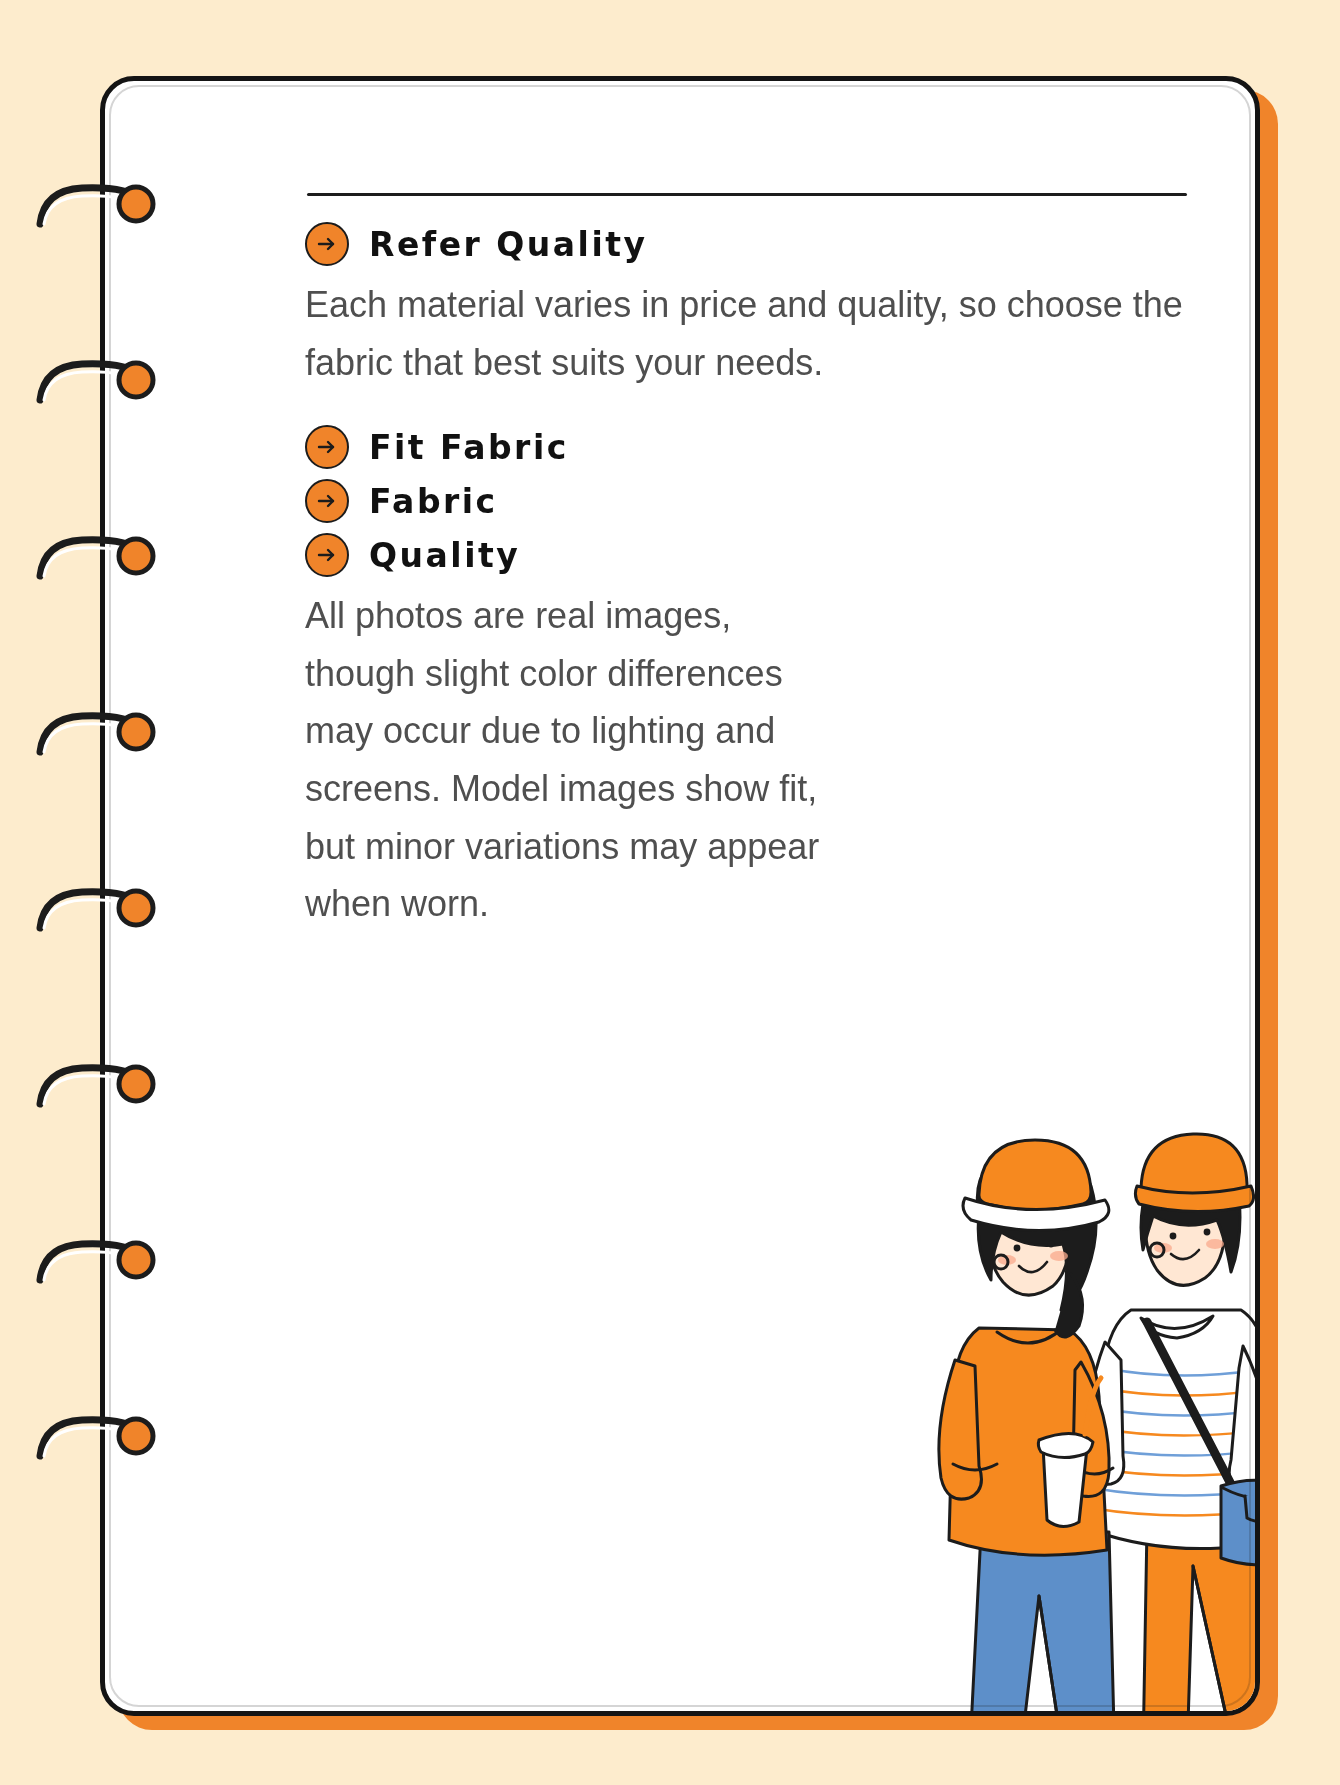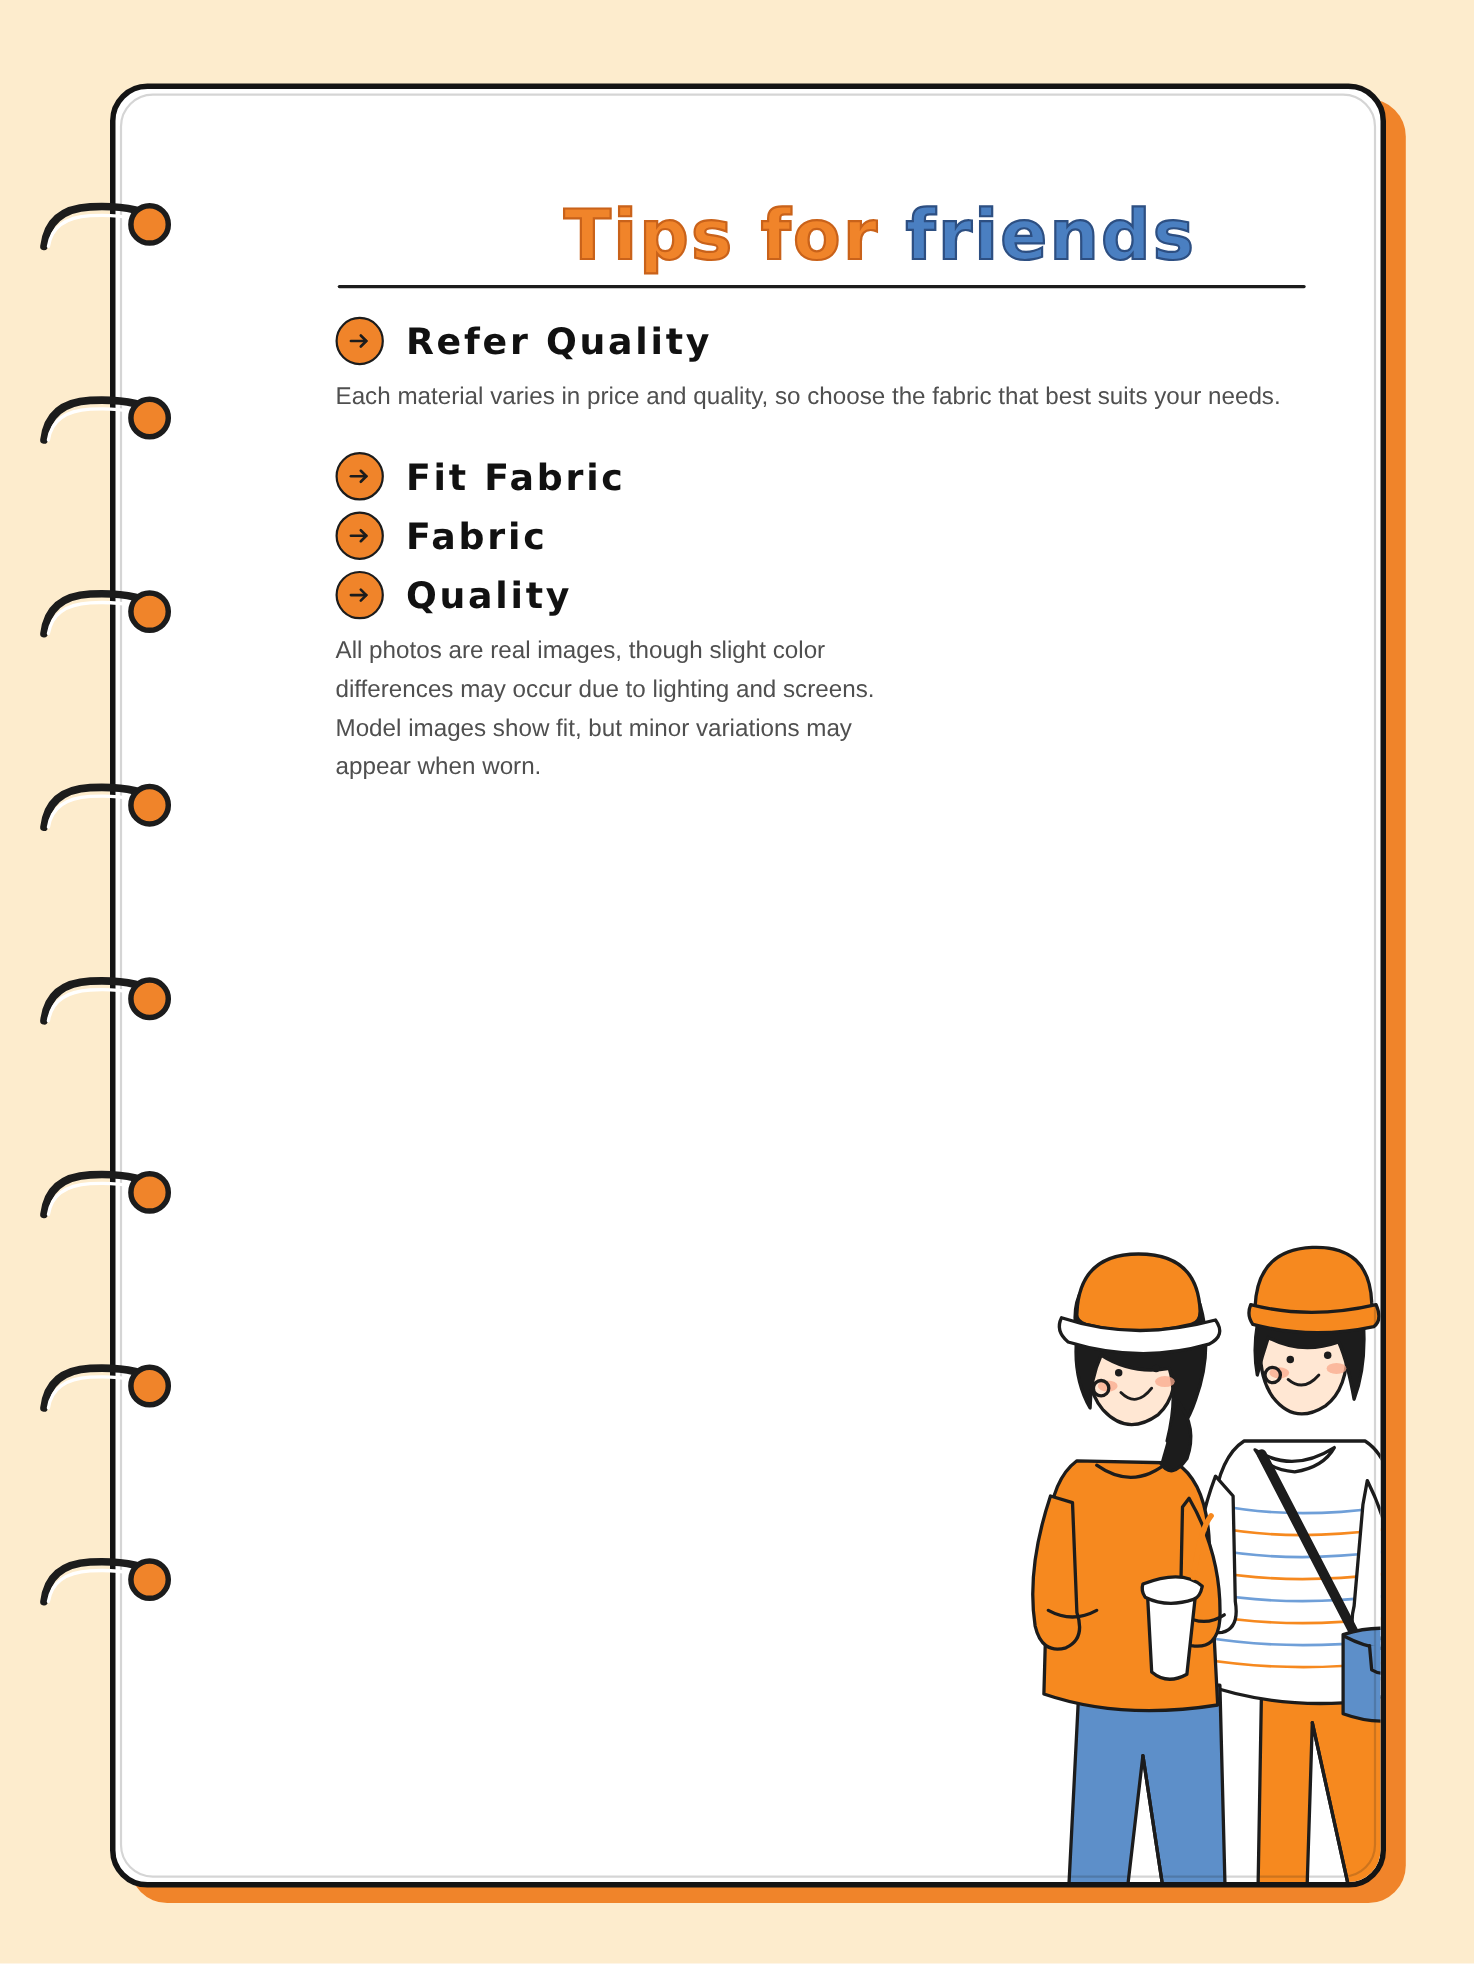--- a/index.html
+++ b/index.html
@@ -128,21 +128,21 @@
   .heading-text {
     font-family: "DejaVu Sans", sans-serif;
     font-size: 33px;
     font-weight: bold;
     color: #111111;
     letter-spacing: 2.5px;
   }
 
   .para {
     font-family: "Liberation Sans", sans-serif;
-    font-size: 22px;
+    font-size: 36px;
     line-height: 1.6;
     color: #4f4f4f;
     margin: 0 0 34px 0;
     max-width: 880px;
   }
   .para.narrow {
     max-width: 540px;
     margin-bottom: 0;
   }
 
@@ -161,25 +161,20 @@
 <body>
 
 <div id="page">
 
   <div class="card-shadow"></div>
 
   <div class="card">
 
     <div class="content">
 
-      <div class="title">
-        <span class="t-orange">Tips</span>
-        <span class="t-orange">for</span>
-        <span class="t-blue">friends</span>
-      </div>
 
       <div class="title-rule"></div>
 
       <div class="section">
         <div class="heading-row">
           <span class="arrow-badge">
             <svg width="24" height="24" viewBox="0 0 24 24" fill="none" stroke="#1c1c1c" stroke-width="2.4" stroke-linecap="round" stroke-linejoin="round">
               <line x1="4" y1="12" x2="18" y2="12"></line>
               <polyline points="13,7 18,12 13,17"></polyline>
             </svg>

